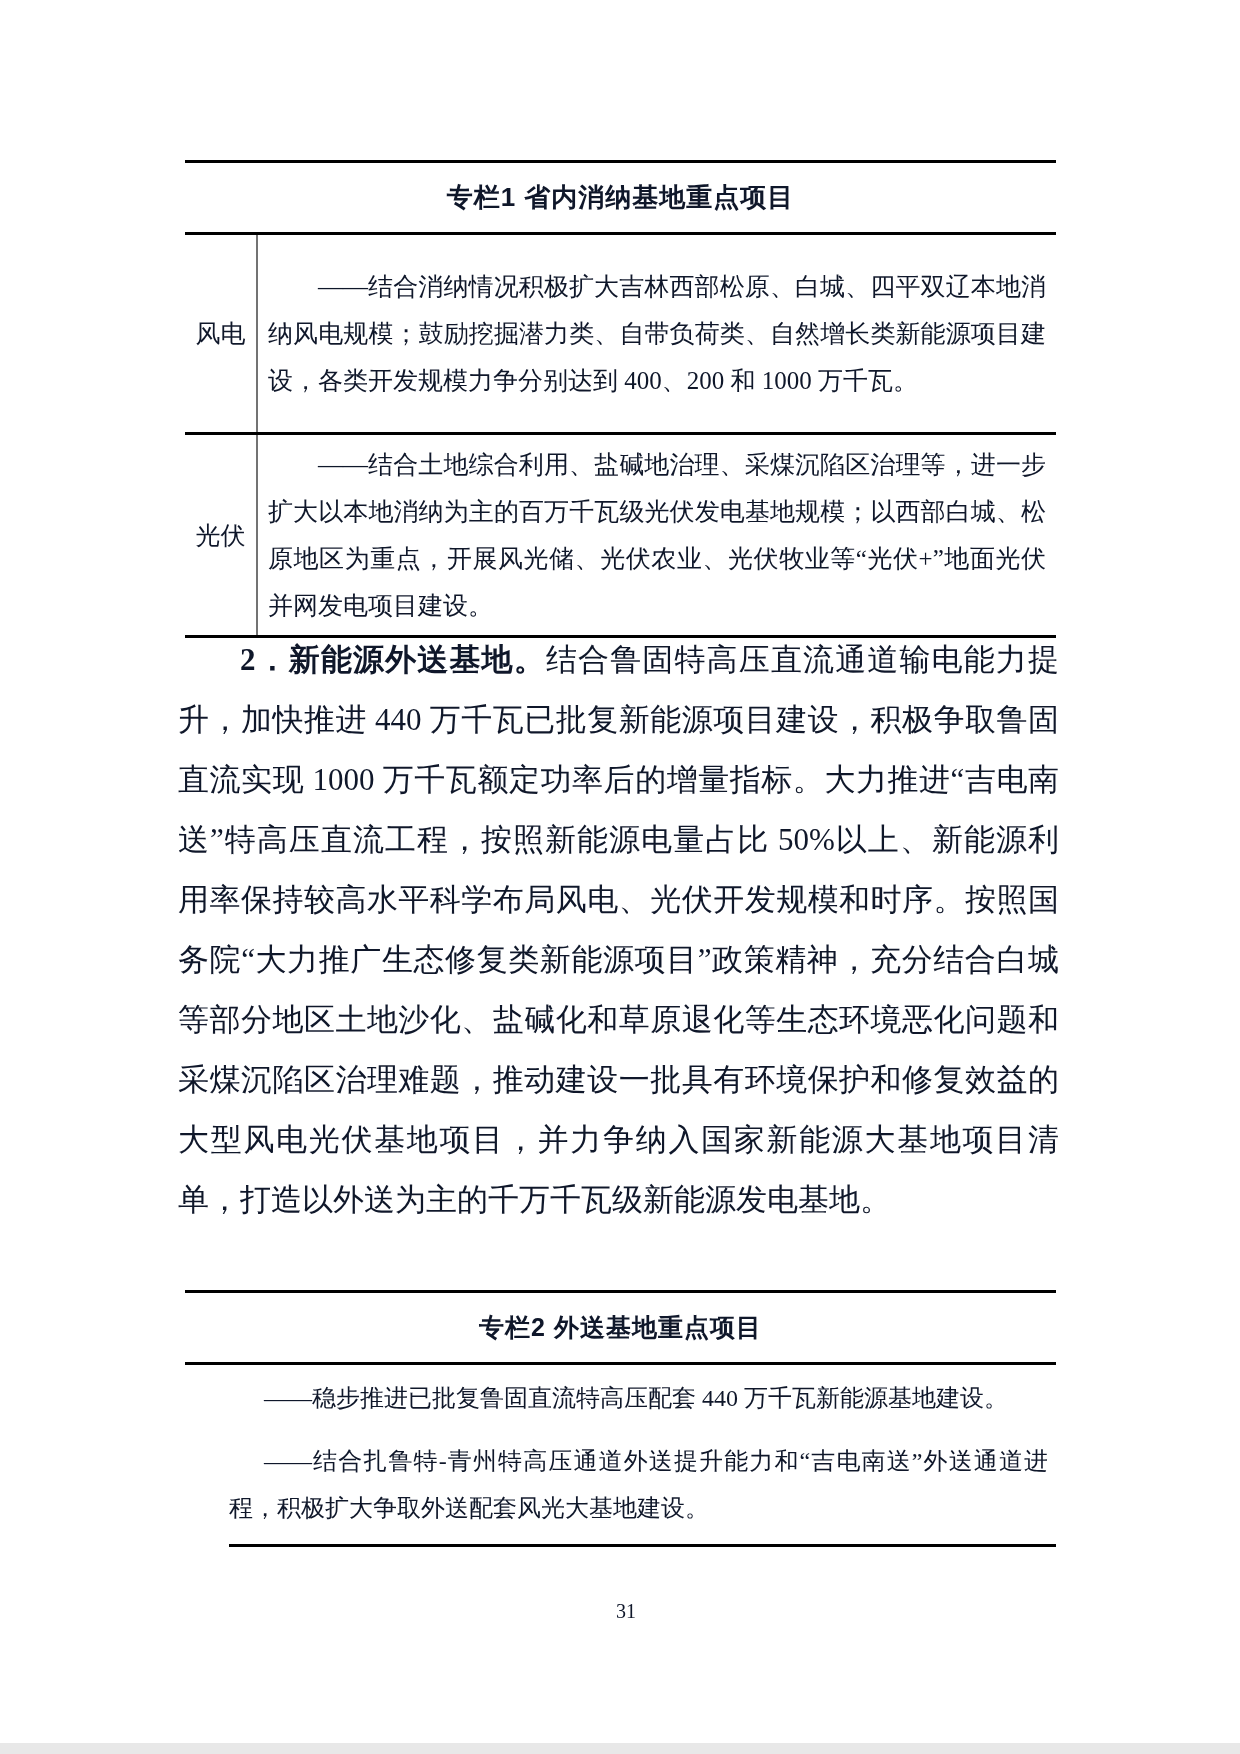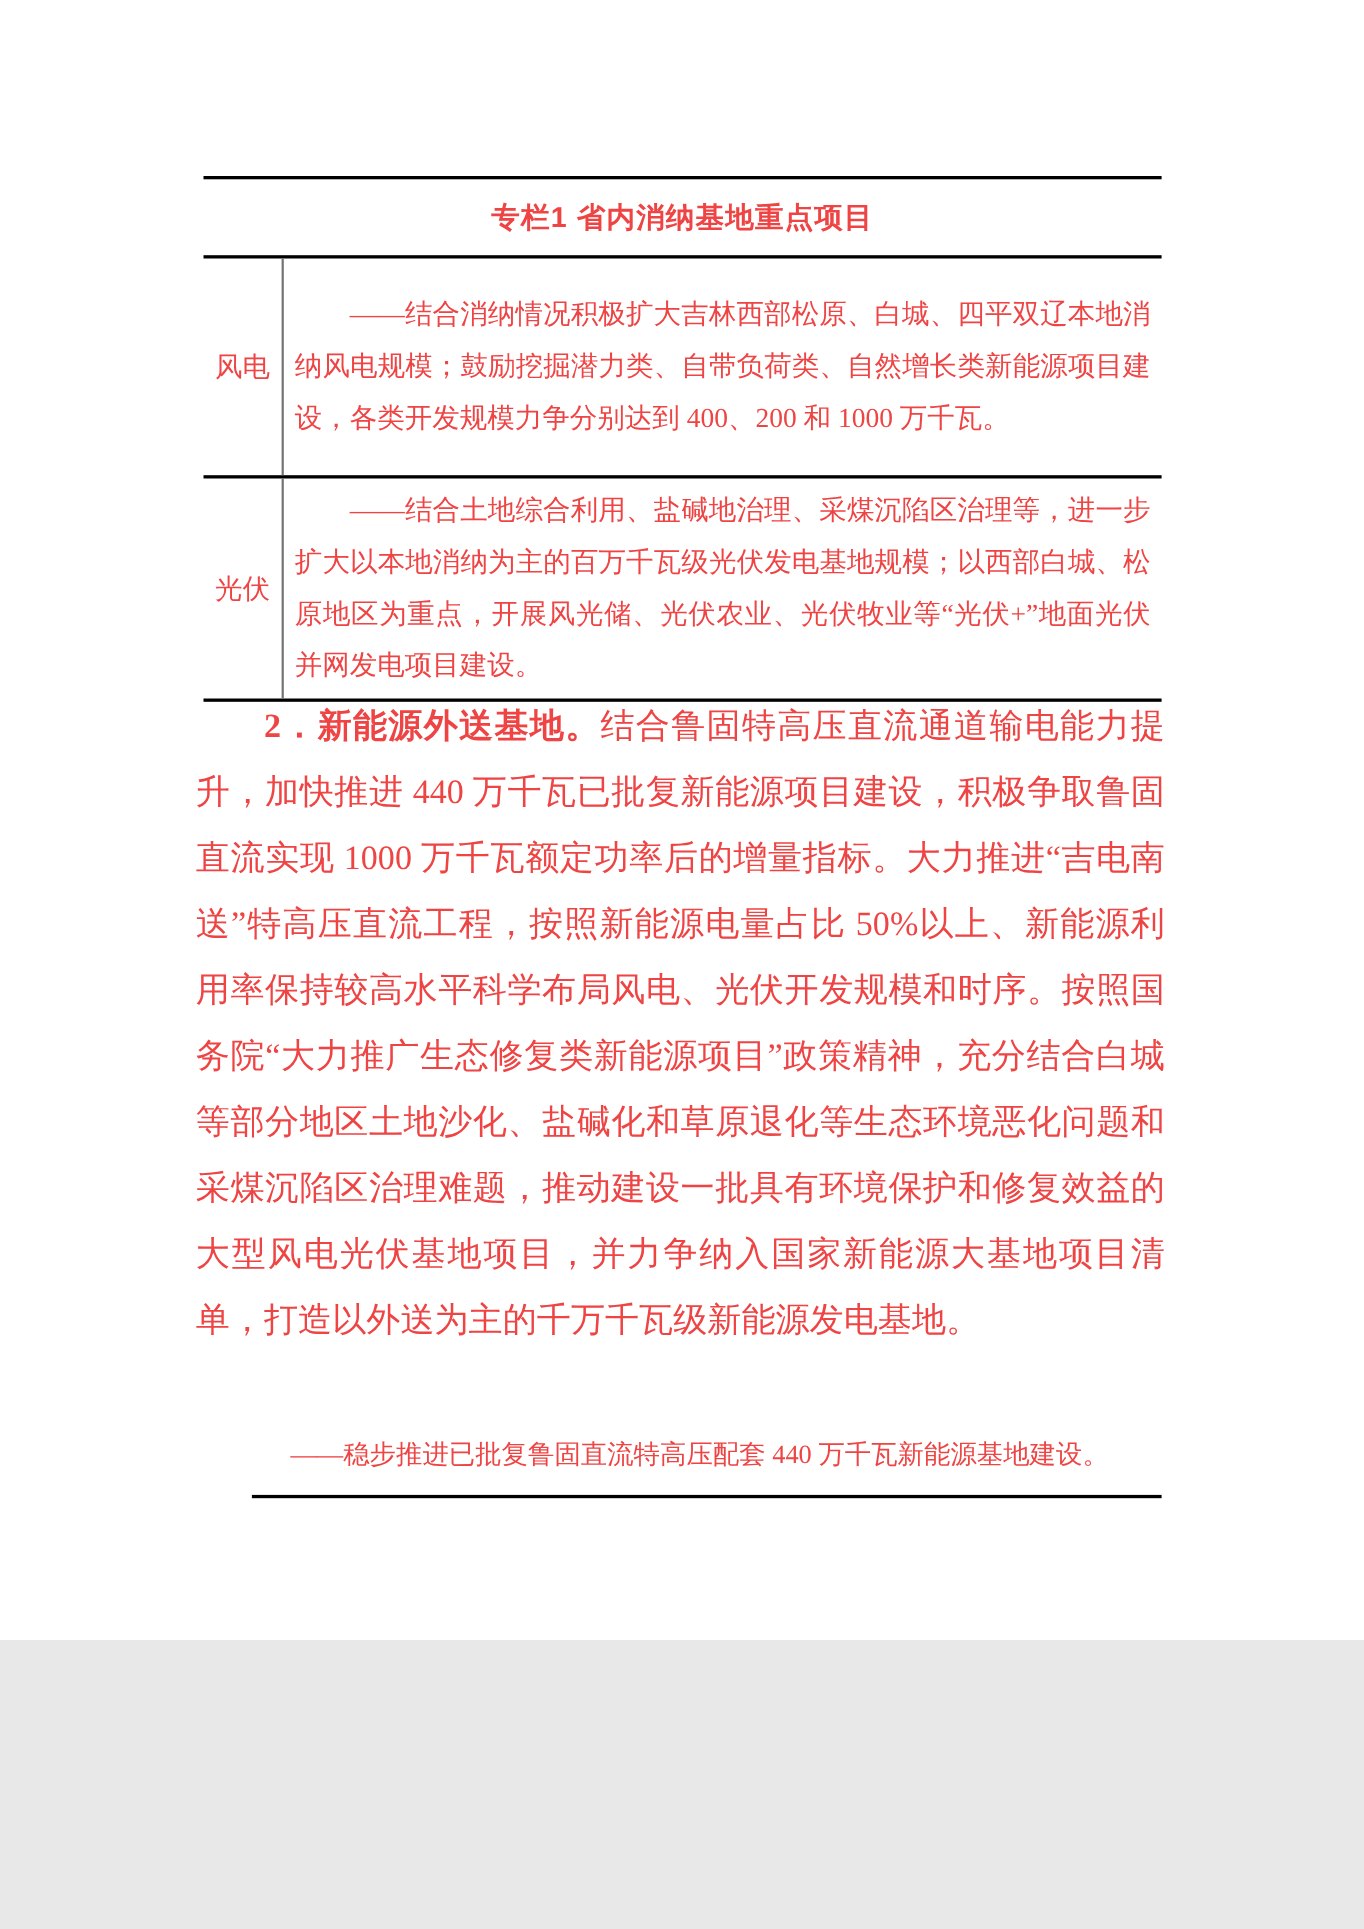--- a/index.html
+++ b/index.html
@@ -1,21 +1,21 @@
 <!DOCTYPE html>
 <html><head>
 <meta charset="utf-8">
 <style>
   html, body { margin:0; padding:0; background:#e8e8e8; }
   .page {
     position: relative;
-    width: 1240px; height: 1491px;
+    width: 1240px; height: 1743px;
     margin: 0 auto;
     background: #ffffff;
-    color: #ef4444;
+    color: #0f172a;
     font-family: "Liberation Serif", serif;
     overflow: hidden;
   }
 
   
   .panel { position: absolute; left: 185px; width: 871px; }
   .panel-title {
     border-top: 3px solid #000;
     border-bottom: 3px solid #000;
     height: 69px;
@@ -94,21 +94,23 @@
       <div class="prow">
         <div class="prow-label">光伏</div>
         <div class="prow-text">——结合土地综合利用、盐碱地治理、采煤沉陷区治理等，进一步扩大以本地消纳为主的百万千瓦级光伏发电基地规模；以西部白城、松原地区为重点，开展风光储、光伏农业、光伏牧业等“光伏+”地面光伏并网发电项目建设。</div>
       </div>
     </div>
   </div>
 
   <p class="bodypara" style="top:630px;"><span class="para-heading">2．新能源外送基地。</span><span>结合鲁固特高压直流通道输电能力提升，加快推进 440 万千瓦已批复新能源项目建设，积极争取鲁固直流实现 1000 万千瓦额定功率后的增量指标。大力推进“吉电南送”特高压直流工程，按照新能源电量占比 50%以上、新能源利用率保持较高水平科学布局风电、光伏开发规模和时序。按照国务院“大力推广生态修复类新能源项目”政策精神，充分结合白城等部分地区土地沙化、盐碱化和草原退化等生态环境恶化问题和采煤沉陷区治理难题，推动建设一批具有环境保护和修复效益的大型风电光伏基地项目，并力争纳入国家新能源大基地项目清单，打造以外送为主的千万千瓦级新能源发电基地。</span></p>
 
   <div class="panel" style="top:1290px;">
+    <div class="panel-title" style="font-size:25px;">专栏2 外送基地重点项目</div>
     <div class="panel-body pitems">
       <p class="pitem">——稳步推进已批复鲁固直流特高压配套 440 万千瓦新能源基地建设。</p>
+      <p class="pitem">——结合扎鲁特-青州特高压通道外送提升能力和“吉电南送”外送通道进程，积极扩大争取外送配套风光大基地建设。</p>
     </div>
   </div>
 
 
   <div class="page-number">31</div>
 
 </div>
 
 </body></html>

